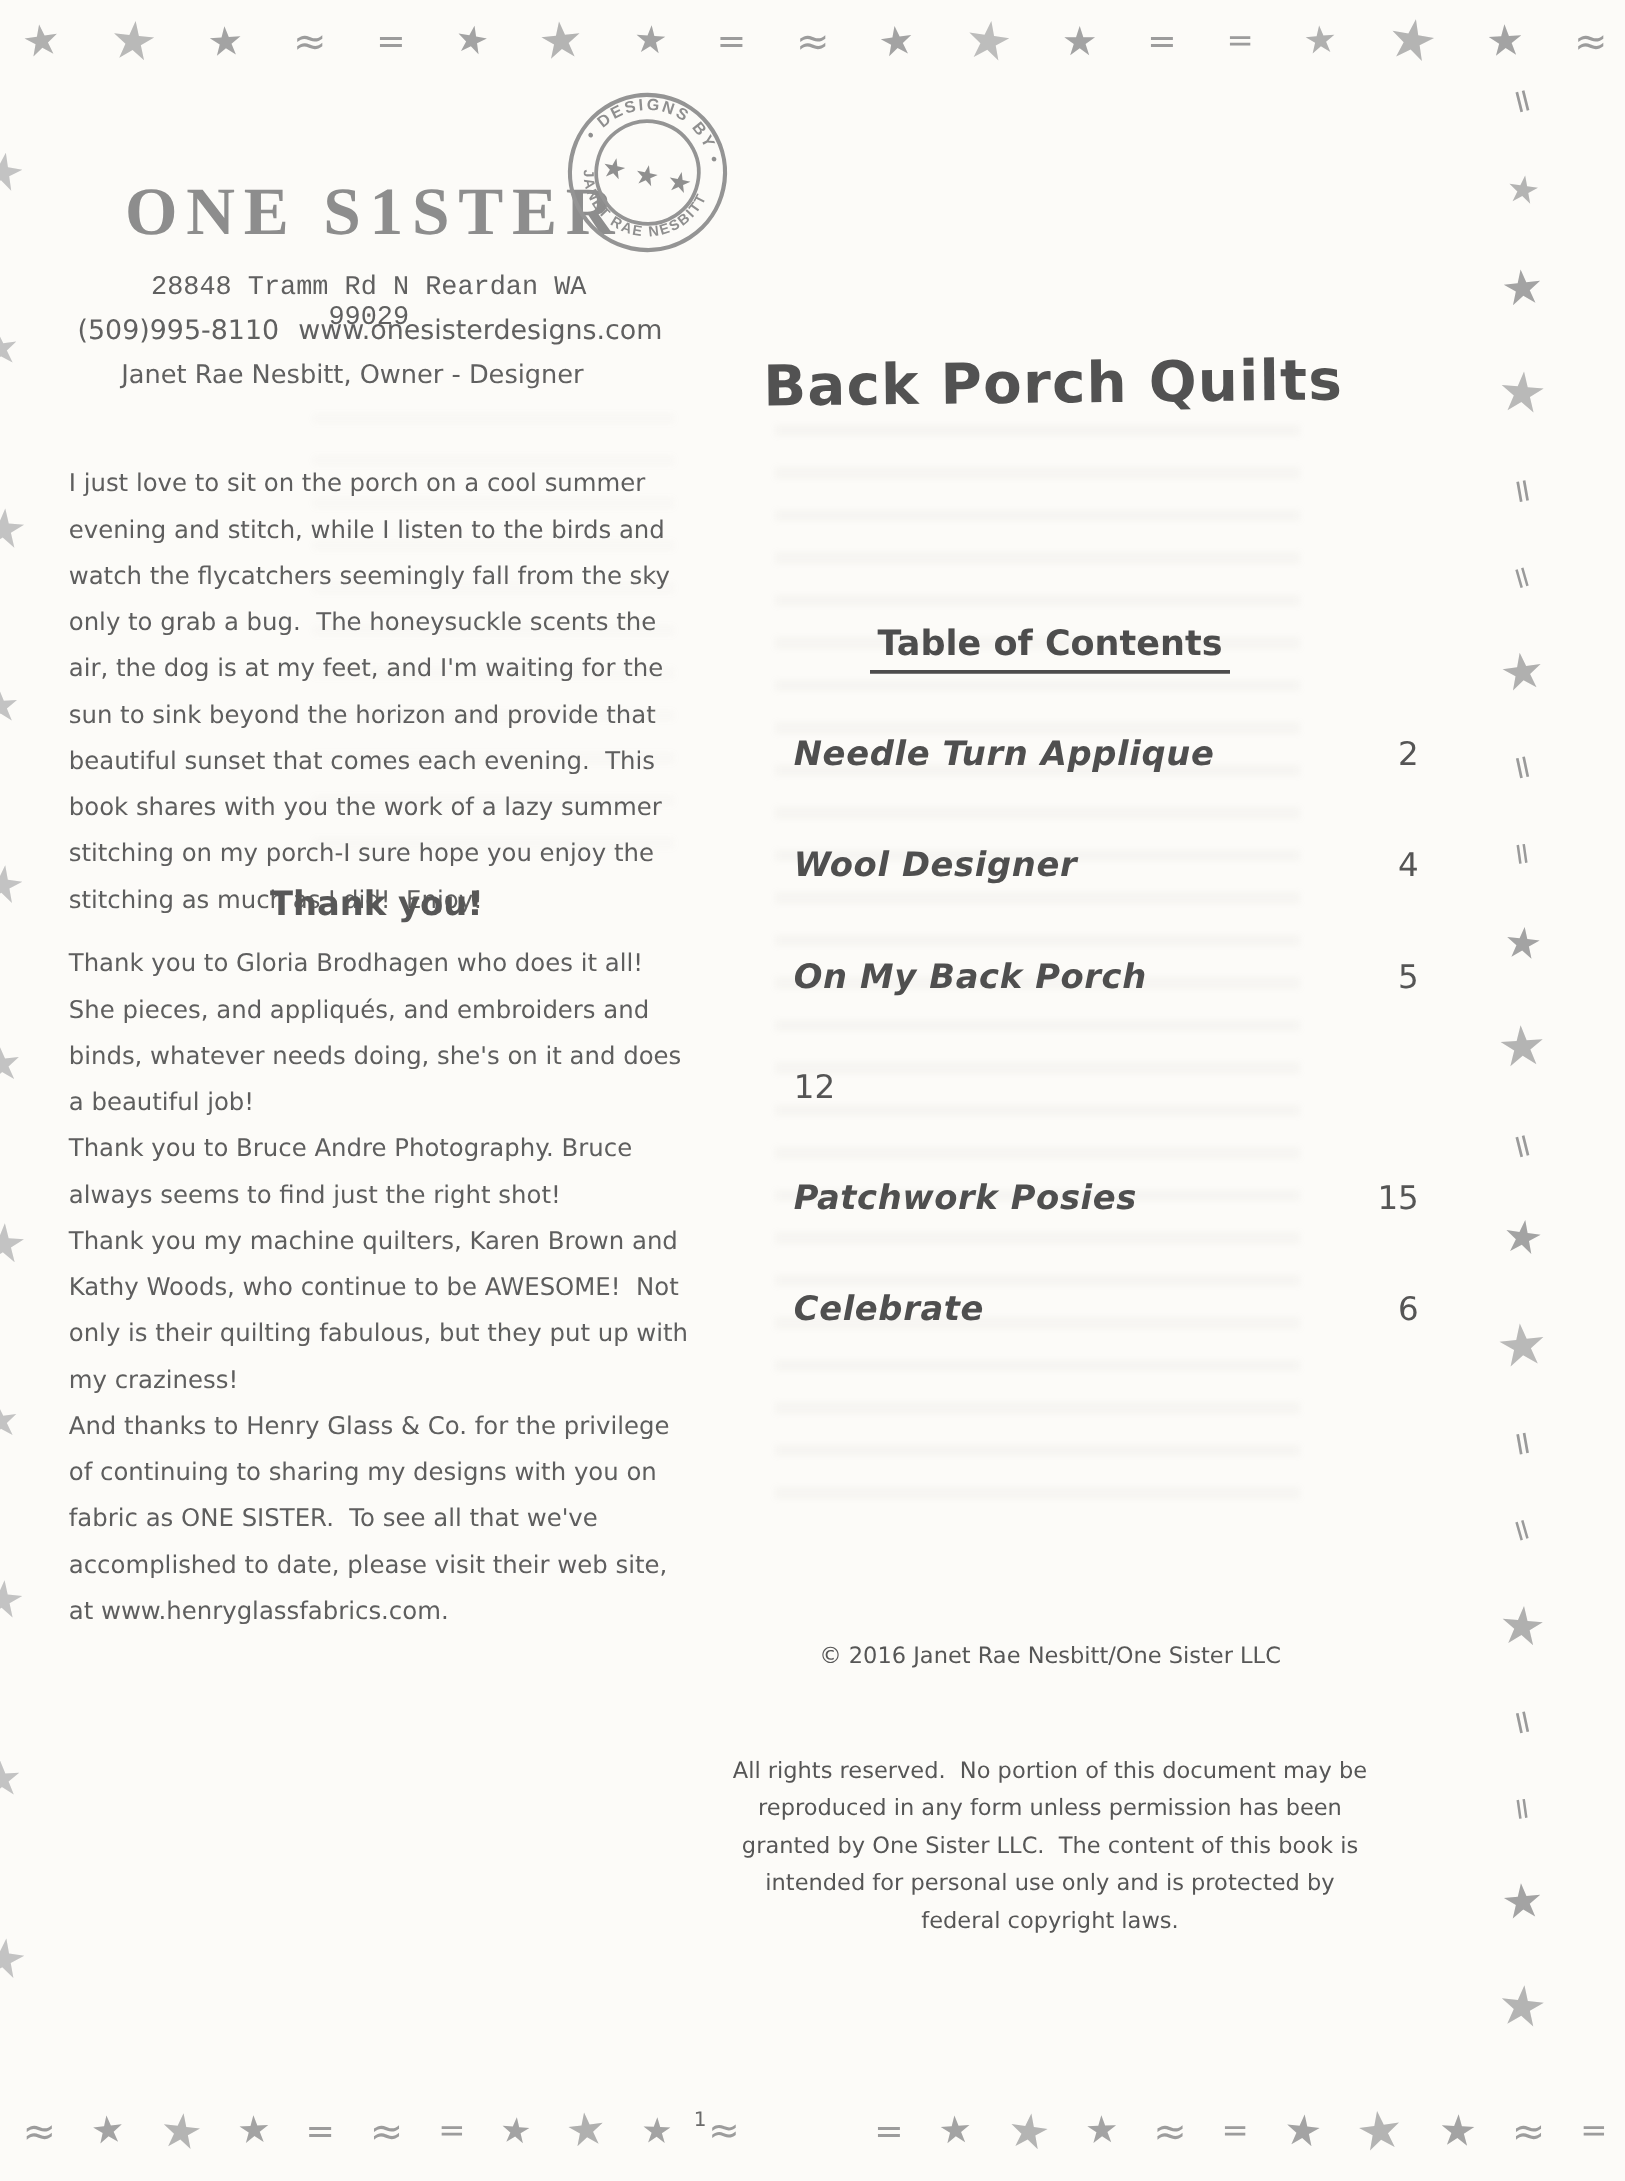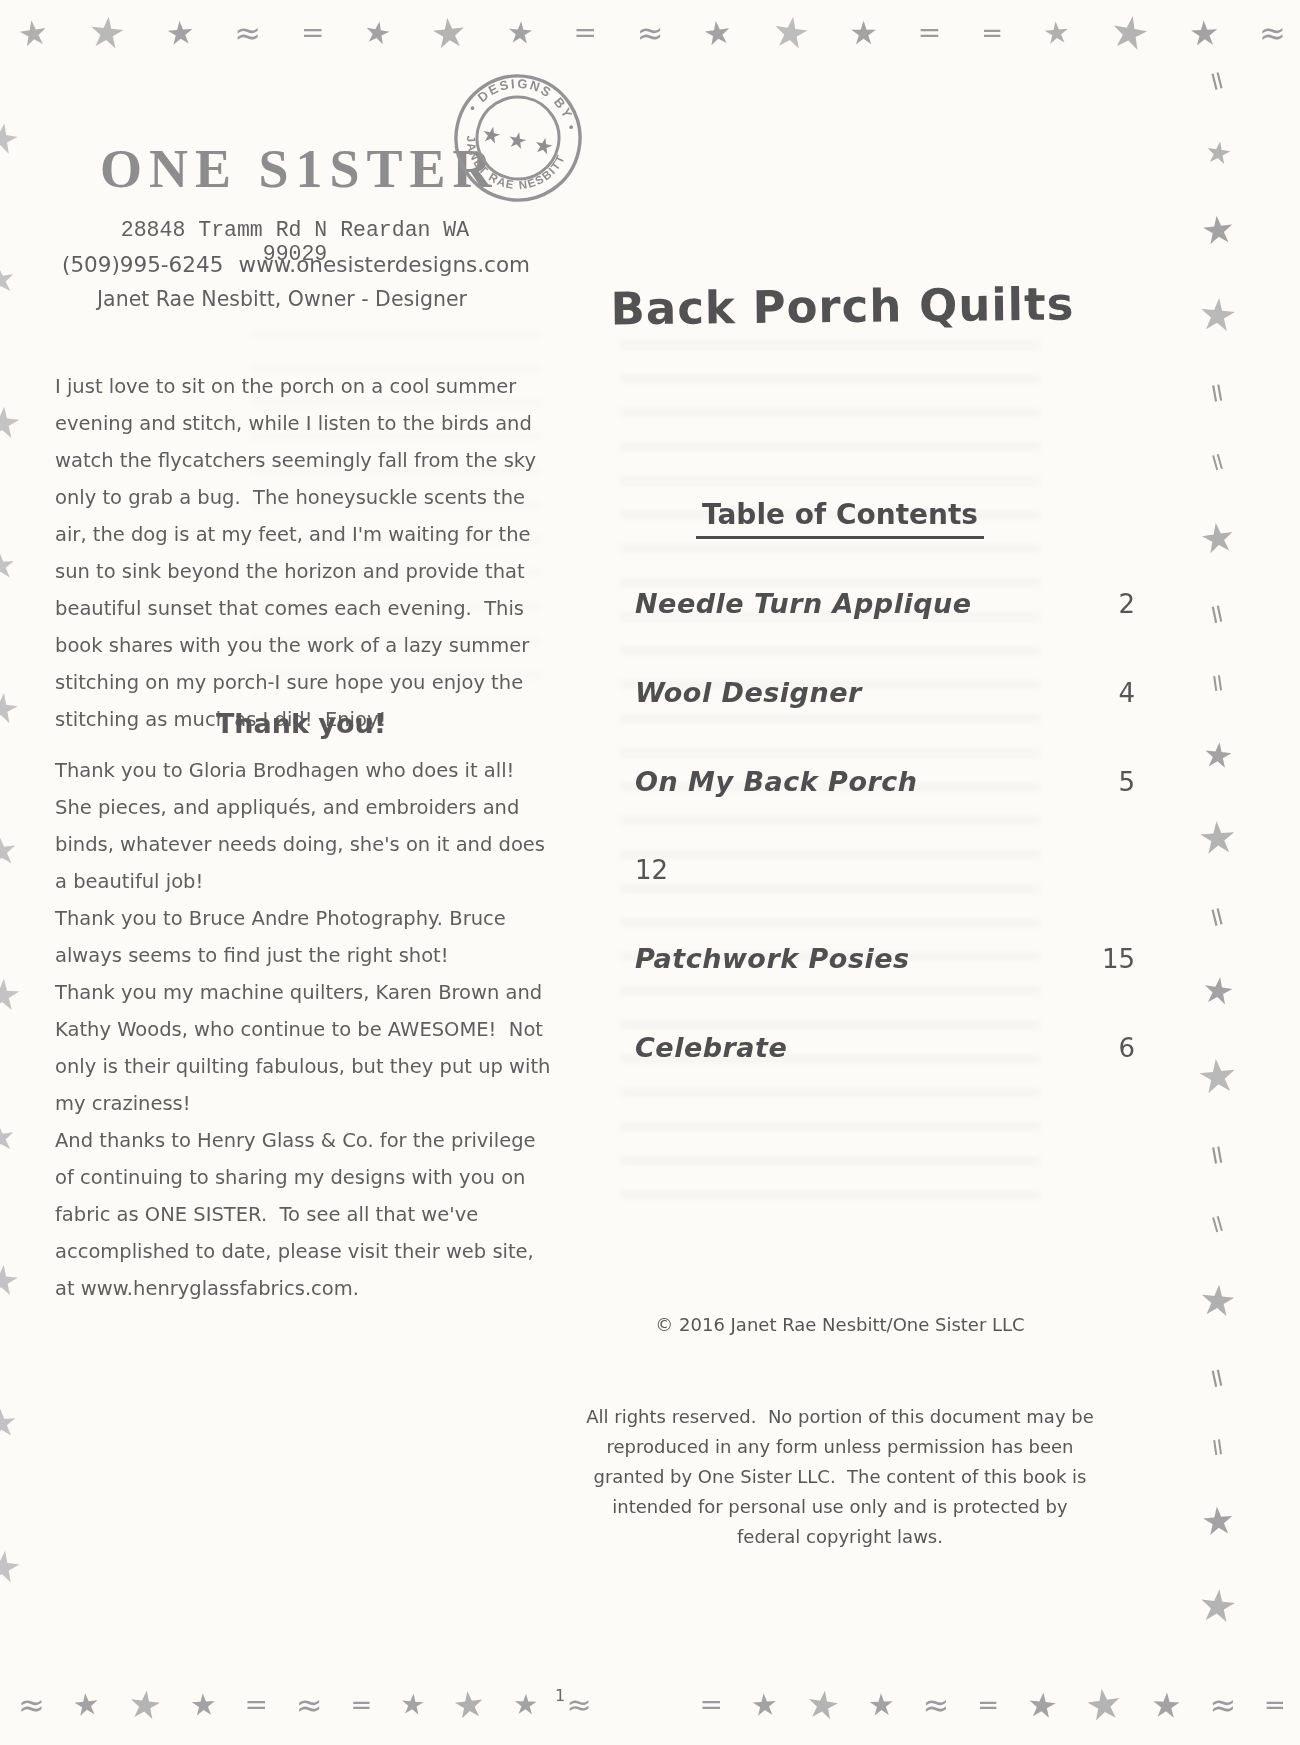--- a/index.html
+++ b/index.html
@@ -172,21 +172,21 @@
     <textPath href="#arcTop" startOffset="50%" text-anchor="middle">• DESIGNS BY •</textPath>
   </text>
   <text font-family="Liberation Sans, sans-serif" font-size="11.5" font-weight="bold" fill="#8f8f8f" letter-spacing="1.5">
     <textPath href="#arcBottom" startOffset="50%" text-anchor="middle">JANET RAE NESBITT</textPath>
   </text>
   <text x="66" y="76" text-anchor="middle" font-size="22" fill="#8f8f8f">★ ★ ★</text>
 </svg>
 
 <div id="addr-line">28848 Tramm Rd N Reardan WA 99029</div>
 <div id="phone-web">
-  <span>(509)995-6245</span>
+  <span>(509)995-8110</span>
   <span>www.onesisterdesigns.com</span>
 </div>
 <div id="owner-line">Janet Rae Nesbitt, Owner - Designer</div>
 
 <div id="intro" class="bodytext">I just love to sit on the porch on a cool summer evening and stitch, while I listen to the birds and watch the flycatchers seemingly fall from the sky only to grab a bug.  The honeysuckle scents the air, the dog is at my feet, and I'm waiting for the sun to sink beyond the horizon and provide that beautiful sunset that comes each evening.  This book shares with you the work of a lazy summer stitching on my porch-I sure hope you enjoy the stitching as much as I did!  Enjoy!</div>
 
 <div id="thanks-heading">Thank you!</div>
 <div id="thanks-body">
   <p class="bodytext">Thank you to Gloria Brodhagen who does it all! She pieces, and appliqués, and embroiders and binds, whatever needs doing, she's on it and does a beautiful job!</p>
   <p class="bodytext">Thank you to Bruce Andre Photography. Bruce always seems to find just the right shot!</p>

